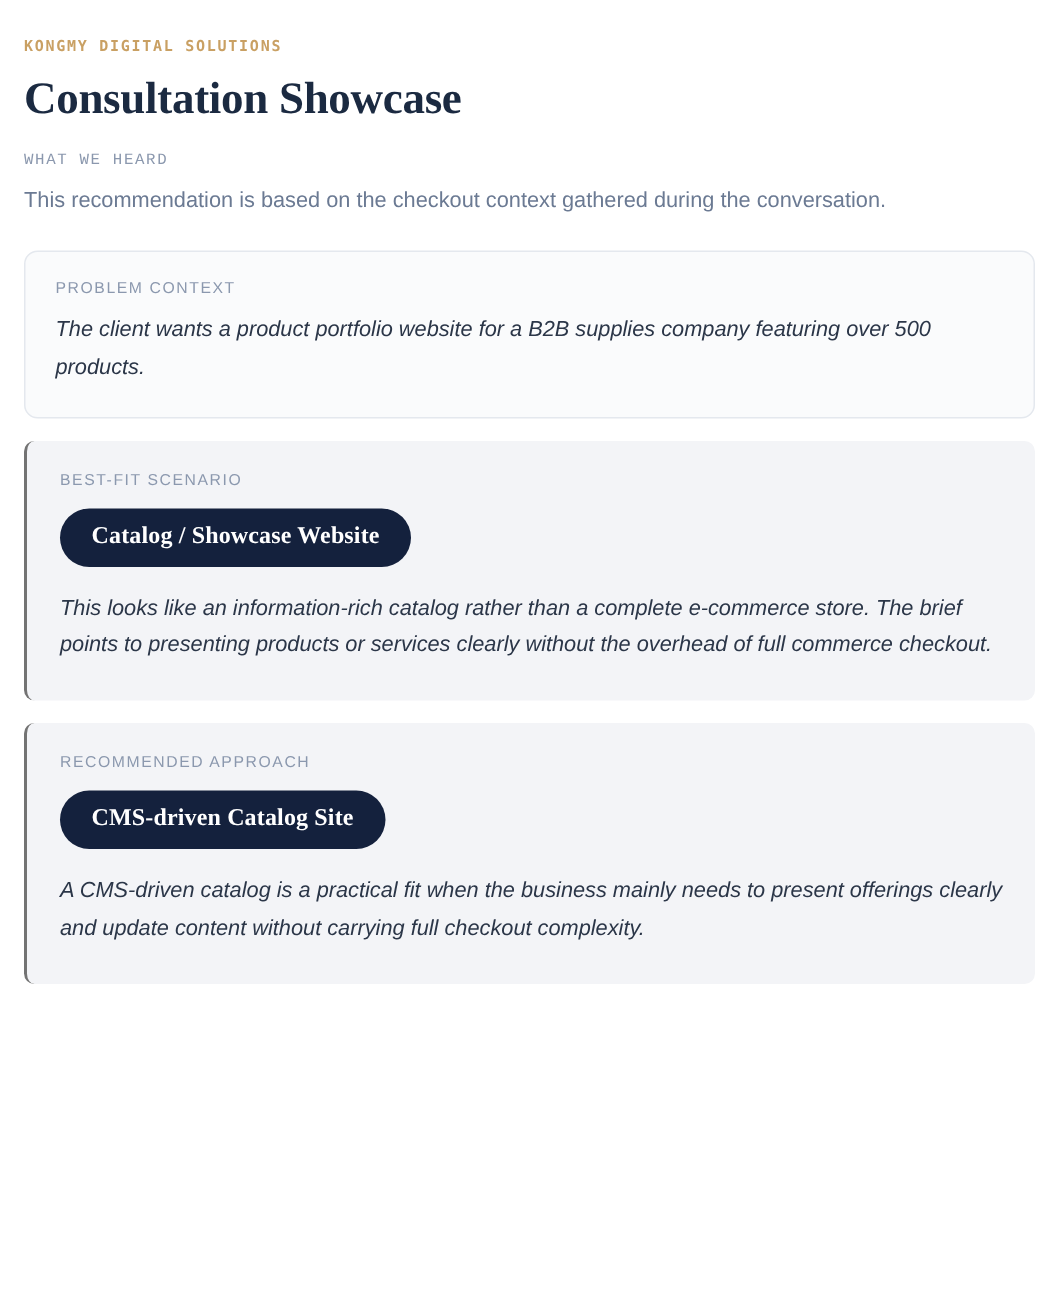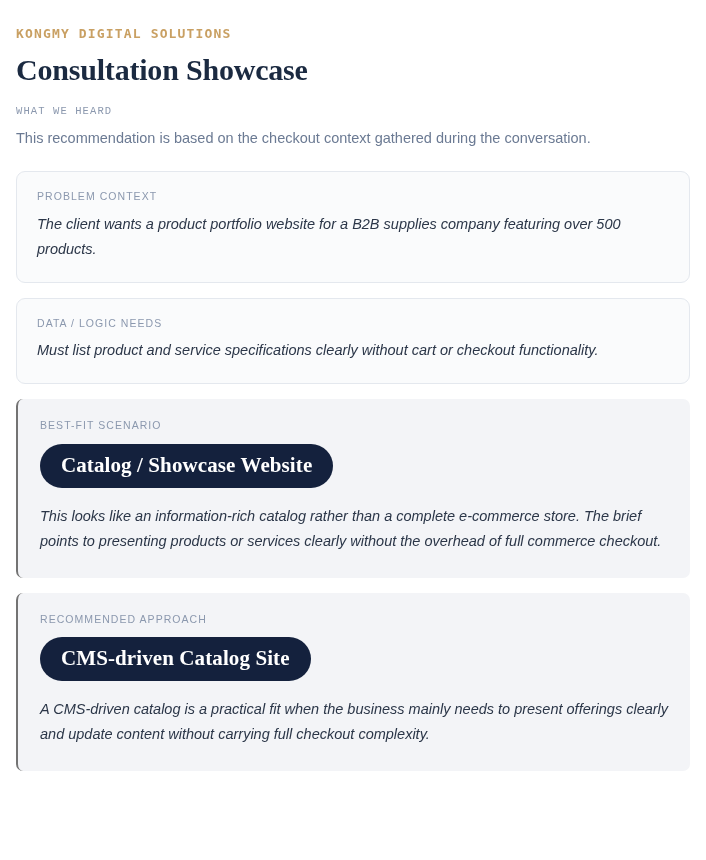--- a/index.html
+++ b/index.html
@@ -21,21 +21,21 @@
   .page {
     width: 706px;
     min-height: 860px;
     padding: 26px 16px 0 16px;
     background: #ffffff;
   }
 
   
   .brand-eyebrow {
     font-family: "DejaVu Sans Mono", monospace;
-    font-size: 13px;
+    font-size: 10px;
     font-weight: 700;
     letter-spacing: 1.15px;
     color: #c9a063;
     text-transform: uppercase;
     line-height: 1.2;
   }
 
   .page-title {
     font-family: "Liberation Serif", serif;
     font-size: 30px;
@@ -109,21 +109,21 @@
     margin-top: 16px;
   }
 
   
   .badge {
     display: inline-block;
     margin-top: 12px;
     background: #14213d;
     color: #ffffff;
     font-family: "Liberation Serif", serif;
-    font-size: 21px;
+    font-size: 16px;
     font-weight: 700;
     letter-spacing: 0.1px;
     line-height: 1;
     padding: 11px 21px 12px 21px;
     border-radius: 999px;
     white-space: nowrap;
   }
 </style>
 </head>
 <body>
@@ -136,21 +136,17 @@
 
   <div class="section-eyebrow">WHAT WE HEARD</div>
 
   <p class="section-lead">This recommendation is based on the checkout context gathered during the conversation.</p>
 
   <div class="cards">
       <div class="card">
         <div class="card-label">PROBLEM CONTEXT</div>
         <p class="card-body">The client wants a product portfolio website for a B2B supplies company featuring over 500 products.</p>
       </div>
-      <div class="card">
-        <div class="card-label">DATA / LOGIC NEEDS</div>
-        <p class="card-body">Must list product and service specifications clearly without cart or checkout functionality.</p>
-      </div>
       <div class="card card--accent"><div class="card-label">BEST-FIT SCENARIO</div><span class="badge">Catalog / Showcase Website</span><p class="card-body">This looks like an information-rich catalog rather than a complete e-commerce store. The brief points to presenting products or services clearly without the overhead of full commerce checkout.</p></div>
       <div class="card card--accent"><div class="card-label">RECOMMENDED APPROACH</div><span class="badge">CMS-driven Catalog Site</span><p class="card-body">A CMS-driven catalog is a practical fit when the business mainly needs to present offerings clearly and update content without carrying full checkout complexity.</p></div>
     </div>
 
 </div>
 
 </body></html>

